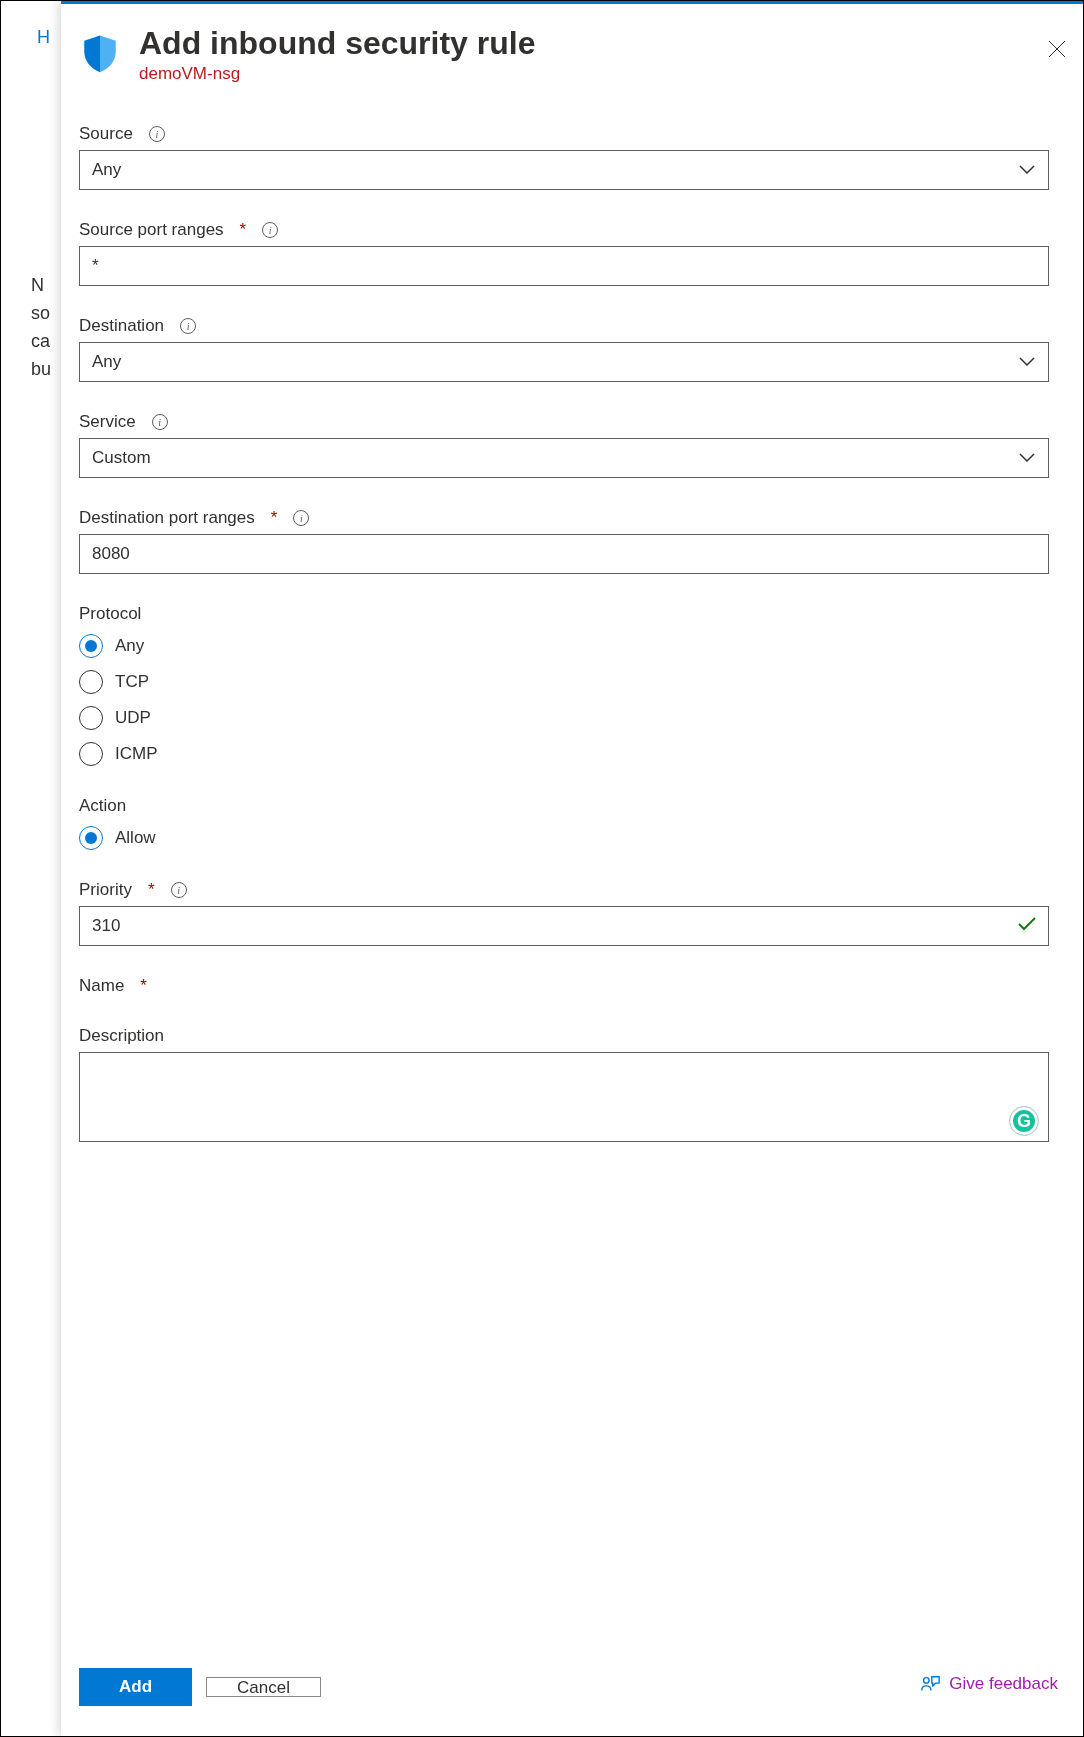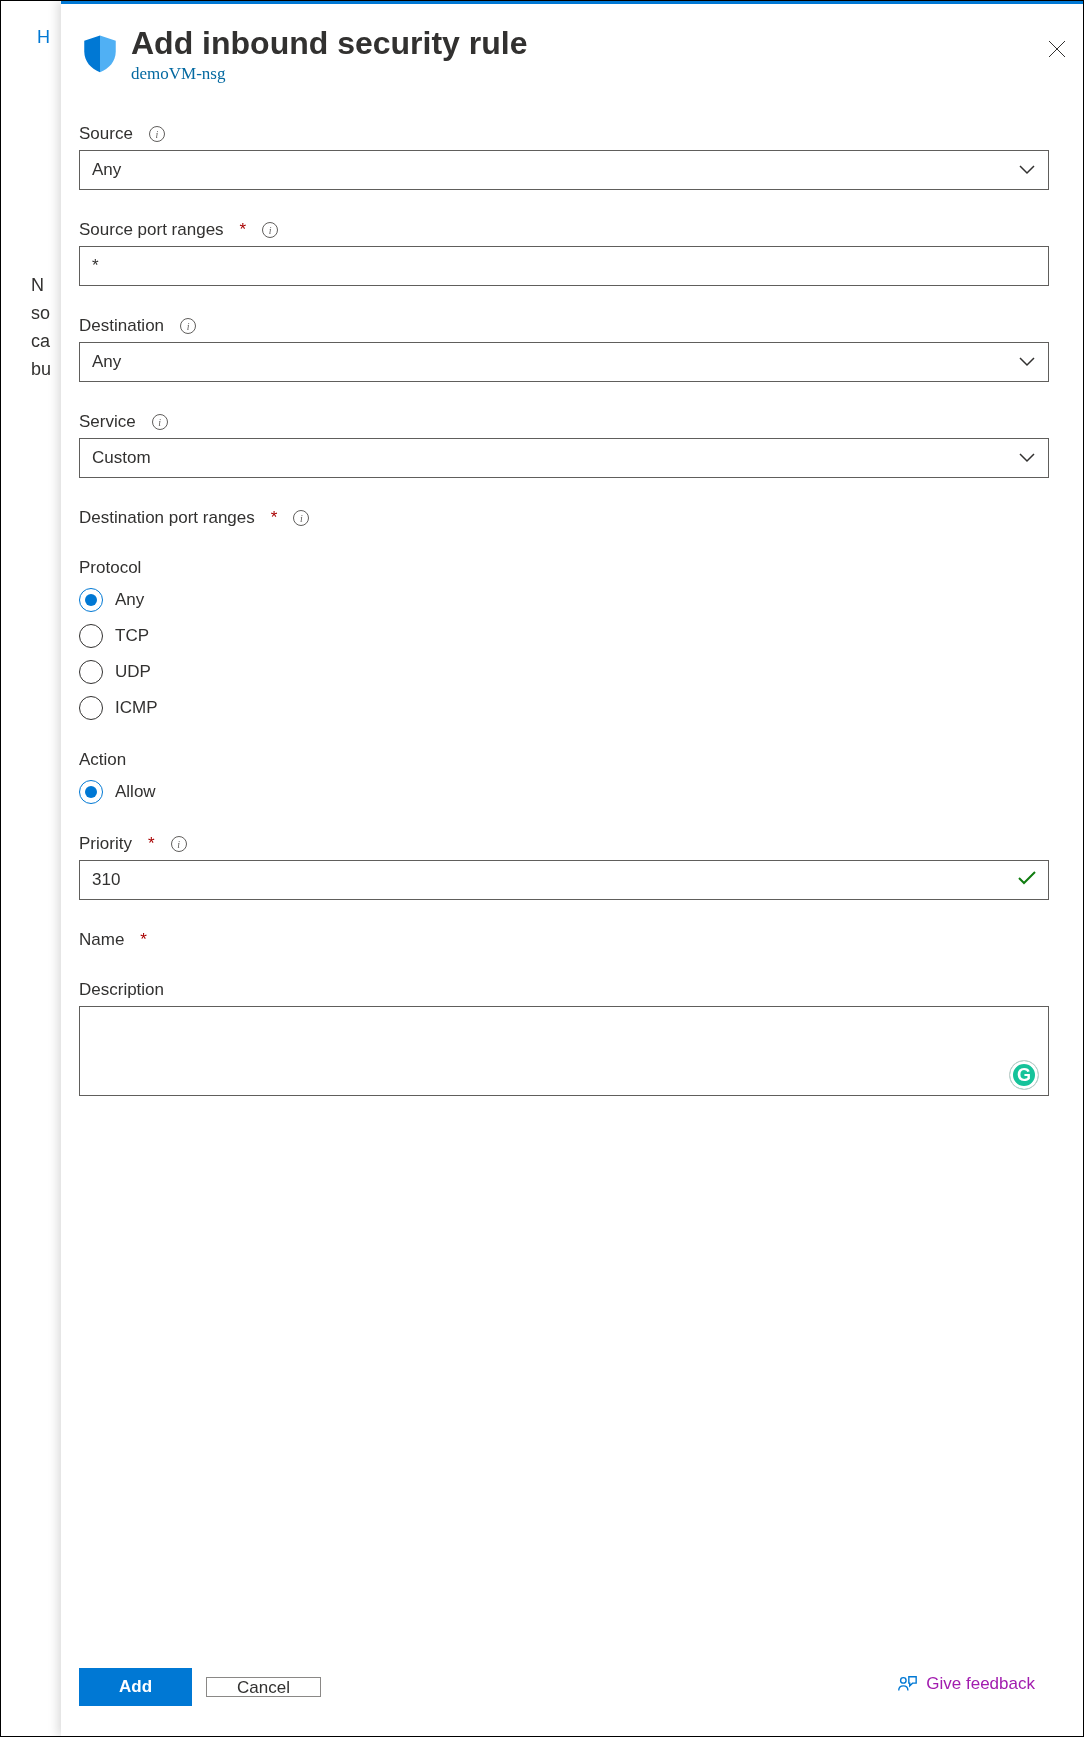--- a/index.html
+++ b/index.html
@@ -1,24 +1,24 @@
 <!DOCTYPE html>
 <html><head>
 <meta charset="utf-8">
 <style>
   * { box-sizing: border-box; margin: 0; padding: 0; font-family: "Segoe UI", -apple-system, sans-serif; }
   body { background: #fff; width: 1084px; height: 1737px; position: relative; overflow: hidden; border:1px solid #000;}
   .bg-text { position: absolute; left: 30px; top: 270px; font-size: 18px; color: #323130; line-height: 28px; }
   .bg-link { position: absolute; left: 36px; top: 26px; color: #0078d4; font-size: 18px;}
   .panel { position: absolute; left: 60px; top: 0; right: 0; bottom: 0; background: #fff; box-shadow: -3px 0 10px rgba(0,0,0,0.15); display: flex; flex-direction: column; border-top: 3px solid #0078d4;}
-  .panel-header { display: flex; align-items: flex-start; padding: 20px 14px 10px 18px; gap: 10px; }
+  .panel-header { display: flex; align-items: flex-start; padding: 20px 14px 10px 18px; gap: 18px; }
   .shield-icon { width: 42px; height: 42px; margin-top: 8px; flex-shrink: 0; }
   .title-block { flex: 1; }
   .panel-title { font-size: 32px; font-weight: 600; color: #323130; line-height: 1.2; }
-  .panel-subtitle { font-size: 17px; color: #0369a1; margin-top: 2px; font-family: Liberation Serif, serif; }
+  .panel-subtitle { font-size: 17px; color: #b91c1c; margin-top: 2px; }
   .close-btn { width: 24px; height: 24px; cursor: pointer; margin-top: 14px; color: #323130; background: none; border: none; }
   .close-btn svg { width: 20px; height: 20px; }
 
   .panel-body { flex: 1; overflow-y: auto; padding: 30px 34px 20px 18px; }
   .form-group { margin-bottom: 30px; }
   .form-label { display: flex; align-items: center; gap: 16px; font-size: 17px; color: #323130; margin-bottom: 6px; }
   .required { color: #a80000; }
   .info-icon { width: 16px; height: 16px; border: 1px solid #605e5c; border-radius: 50%; display: inline-flex; align-items: center; justify-content: center; font-size: 10px; color: #605e5c; font-family: Georgia, serif; font-style: italic; cursor: help; }
 
   .select-box, .text-input { width: 100%; height: 40px; border: 1px solid #605e5c; background: #fff; padding: 0 12px; font-size: 17px; color: #323130; display: flex; align-items: center; justify-content: space-between; cursor: pointer; }
@@ -34,21 +34,21 @@
   .radio-circle { width: 24px; height: 24px; border: 1.5px solid #323130; border-radius: 50%; display: flex; align-items: center; justify-content: center; flex-shrink: 0; }
   .radio-circle.checked { border-color: #0078d4; }
   .radio-dot { width: 12px; height: 12px; border-radius: 50%; background: #0078d4; display: none; }
   .radio-circle.checked .radio-dot { display: block; }
   .radio-label { font-size: 17px; color: #323130; }
 
   .textarea { width: 100%; height: 90px; border: 1px solid #605e5c; background: #fff; padding: 8px 12px; font-size: 17px; color: #323130; resize: none; outline: none; font-family: inherit; position: relative; }
   .textarea-wrap { position: relative; }
   .grammarly { position: absolute; right: 10px; bottom: 10px; width: 30px; height: 30px; border-radius: 50%; background: #15c39a; border: 1px solid #ccc; box-shadow: 0 0 0 3px #fff inset; display:flex;align-items:center;justify-content:center;color:#fff;font-weight:bold;font-size:18px;}
 
-  .panel-footer { display: flex; align-items: center; padding: 18px 48px 30px 18px; gap: 14px; border-top: 0; }
+  .panel-footer { display: flex; align-items: center; padding: 18px 25px 30px 18px; gap: 14px; border-top: 0; }
   .btn-primary { background: #0078d4; color: #fff; border: none; height: 38px; padding: 0 40px; font-size: 17px; font-weight: 600; cursor: pointer; }
   .btn-secondary { background: #fff; color: #323130; border: 1px solid #8a8886; height: 20px; padding: 0 30px; font-size: 17px; cursor: pointer; }
   .feedback-link { margin-left: auto; color: #a21caf; font-size: 17px; display: flex; align-items: flex-start; gap: 8px; cursor: pointer; }
   .feedback-icon svg { width: 22px; height: 22px; }
 </style>
 </head>
 <body>
 
 <div class="bg-link">H</div>
 <div class="bg-text">N<br>so<br>ca<br>bu</div>
@@ -121,20 +121,21 @@
             </svg></span>
       </div>
     </div>
 
     <div class="form-group">
       <div class="form-label">
         <span>Destination port ranges</span>
         <span class="required">*</span>
         <span class="info-icon">i</span>
       </div>
+      <input class="text-input" value="8080" style="">
     </div>
 
     <div class="form-group">
       <div class="form-label">
         <span>Protocol</span>
       </div>
       <div class="radio-group" id="protocol-radios">
           <div class="radio-item">
             <div class="radio-circle checked">
               <div class="radio-dot"></div>

